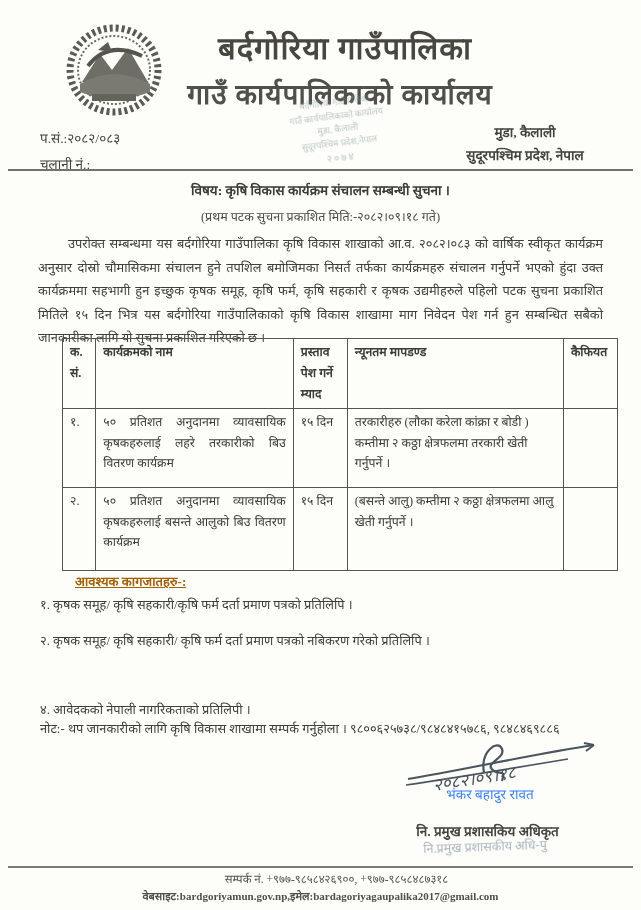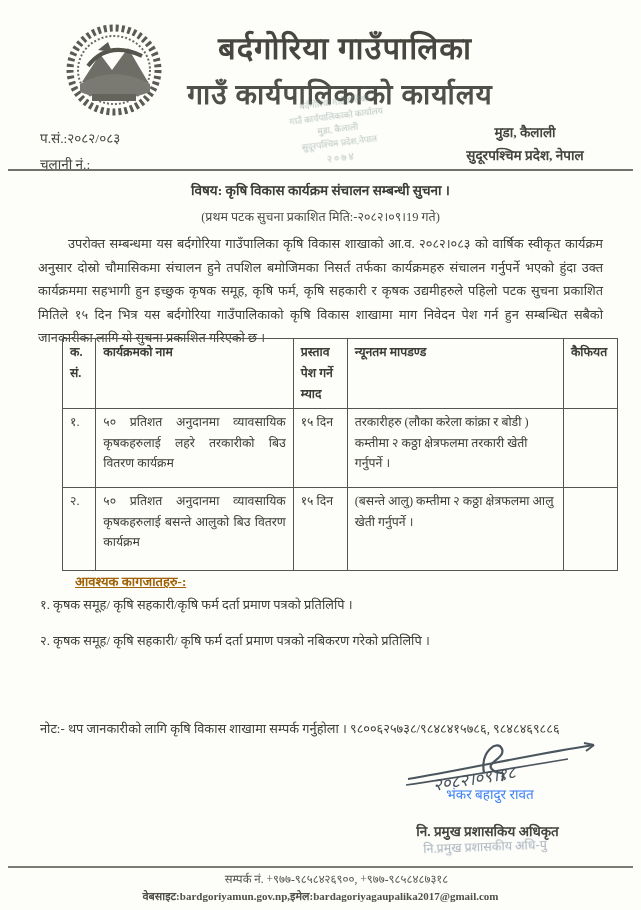--- a/index.html
+++ b/index.html
@@ -115,21 +115,21 @@
     <div>बर्दगोरिया गाउँपालिका</div>
     <div>गाउँ कार्यपालिकाको कार्यालय</div>
     <div>मुडा, कैलाली</div>
     <div>सुदूरपश्चिम प्रदेश,नेपाल</div>
     <div class="wm-year">२०७४</div>
   </div>
 
   <div class="divider-top"></div>
 
   <div class="subject">विषय: कृषि विकास कार्यक्रम संचालन सम्बन्धी सुचना ।</div>
-  <div class="pub-line">(प्रथम पटक सुचना प्रकाशित मिति:-२०८२।०९।19 गते)</div>
+  <div class="pub-line">(प्रथम पटक सुचना प्रकाशित मिति:-२०८२।०९।१८ गते)</div>
 
   <div class="body-para">उपरोक्त सम्बन्धमा यस बर्दगोरिया गाउँपालिका कृषि विकास शाखाको आ.व. २०८२।०८३ को वार्षिक स्वीकृत कार्यक्रम अनुसार दोस्रो चौमासिकमा संचालन हुने तपशिल बमोजिमका निसर्त तर्फका कार्यक्रमहरु संचालन गर्नुपर्ने भएको हुंदा उक्त कार्यक्रममा सहभागी हुन इच्छुक कृषक समूह, कृषि फर्म, कृषि सहकारी र कृषक उद्यमीहरुले पहिलो पटक सुचना प्रकाशित मितिले १५ दिन भित्र यस बर्दगोरिया गाउँपालिकाको कृषि विकास शाखामा माग निवेदन पेश गर्न हुन सम्बन्धित सबैको जानकारीका लागि यो सुचना प्रकाशित गरिएको छ ।</div>
 
   <table class="notice">
     <colgroup>
       <col class="col-sn">
         <col class="col-prog">
         <col class="col-deadline">
         <col class="col-criteria">
         <col class="col-remarks">
@@ -157,20 +157,21 @@
         <td>१५ दिन</td>
         <td>(बसन्ते आलु) कम्तीमा २ कठ्ठा क्षेत्रफलमा आलु खेती गर्नुपर्ने ।</td>
         <td></td>
       </tr>
     </tbody>
   </table>
 
   <div class="docs-heading">आवश्यक कागजातहरु-:</div>
   <div class="doc-item i0">१. कृषक समूह/ कृषि सहकारी/कृषि फर्म दर्ता प्रमाण पत्रको प्रतिलिपि ।</div>
   <div class="doc-item i1">२. कृषक समूह/ कृषि सहकारी/ कृषि फर्म दर्ता प्रमाण पत्रको नबिकरण गरेको प्रतिलिपि ।</div>
+  <div class="doc-item i3">४. आवेदकको नेपाली नागरिकताको प्रतिलिपी ।</div>
 
   <div class="note-line">नोट:- थप जानकारीको लागि कृषि विकास शाखामा सम्पर्क गर्नुहोला । ९८००६२५७३८/९८४८४१५७८६, ९८४८४६९८८६</div>
 
   <svg class="sig-svg" viewBox="0 0 210 66" aria-hidden="true">
     <path d="M10 46 C 60 38, 130 22, 196 12" fill="none" stroke="#4a555e" stroke-width="2"></path>
     <path d="M196 12 l-10 -2 m10 2 l-8 6" fill="none" stroke="#4a555e" stroke-width="2"></path>
     <path d="M86 40 C 82 18, 100 6, 104 16 C 108 26, 84 30, 96 38 C 102 42, 108 36, 104 48" fill="none" stroke="#4a555e" stroke-width="2.2"></path>
     <path d="M8 52 C 50 46, 110 36, 170 26" fill="none" stroke="#4a555e" stroke-width="1.6"></path>
     <text x="36" y="58" transform="rotate(-9 36 58)" font-size="17" fill="#47525b" font-family="Liberation Serif, DejaVu Serif, serif" font-style="italic">२०८२।०९।१८</text>
   </svg>

